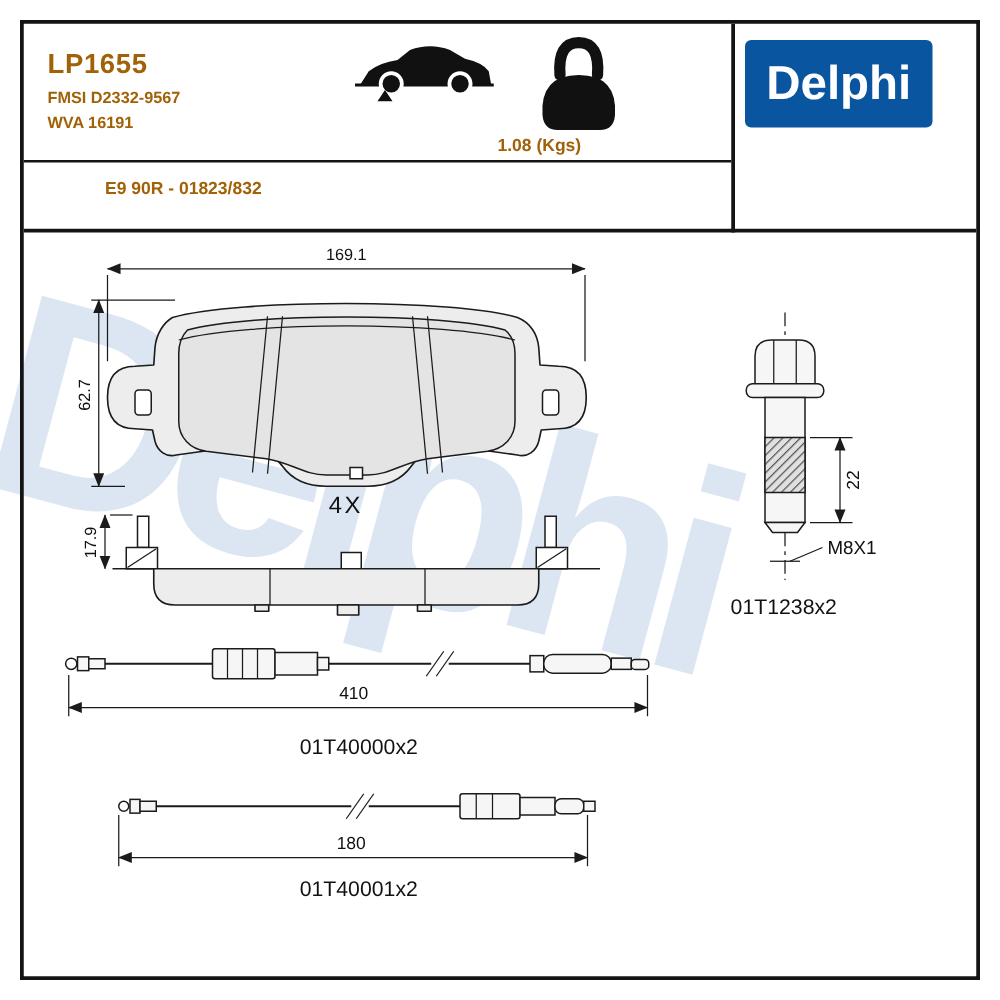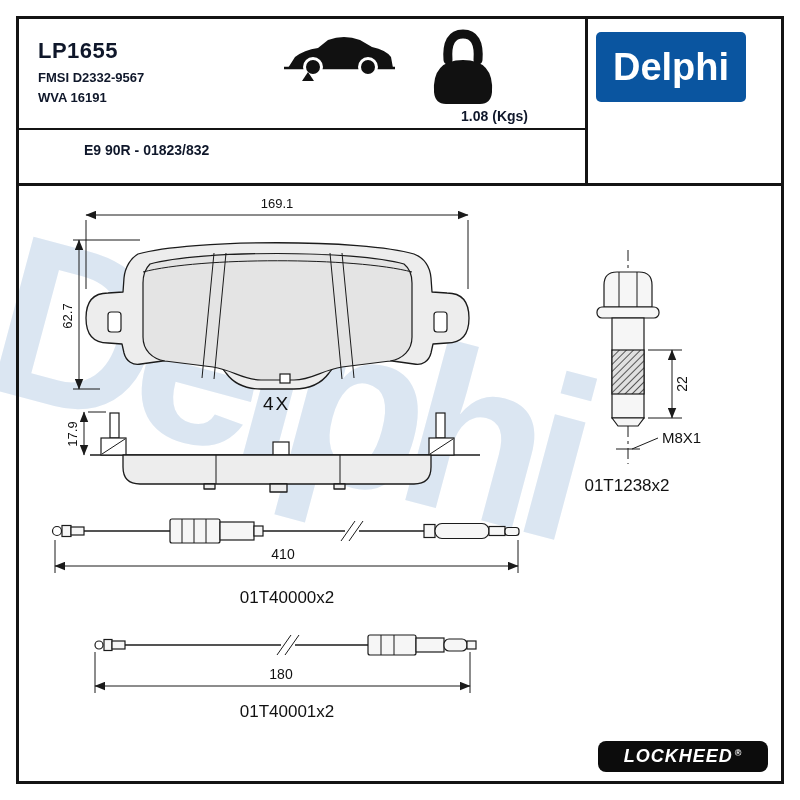--- a/index.html
+++ b/index.html
@@ -2,26 +2,26 @@
 <html><head>
 <meta charset="utf-8">
 <style>
   html,body{margin:0;padding:0;background:#fff;}
   body{width:800px;height:800px;font-family:"Liberation Sans",sans-serif;}
   .page{position:relative;width:800px;height:800px;background:#fff;overflow:hidden;}
   .frame{position:absolute;inset:16px;border:3px solid #141414;z-index:4;pointer-events:none;}
   .hline1{position:absolute;left:19px;top:128px;width:566px;height:2px;background:#141414;z-index:3;}
   .hline2{position:absolute;left:19px;top:183px;width:762px;height:3px;background:#141414;z-index:3;}
   .vline{position:absolute;left:585px;top:19px;width:3px;height:167px;background:#141414;z-index:3;}
-  .hdr{position:absolute;color:#0f172a;font-weight:bold;z-index:3;white-space:nowrap;}
+  .hdr{position:absolute;color:#a16207;font-weight:bold;z-index:3;white-space:nowrap;}
   .t-lp{left:38px;top:38px;font-size:22px;letter-spacing:.5px;}
   .t-fmsi{left:38px;top:70px;font-size:13px;}
   .t-wva{left:38px;top:90px;font-size:13px;}
   .t-appr{left:38px;top:142px;font-size:14px;margin-left:46px;}
-  .t-wgt{left:398px;top:108px;width:130px;text-align:right;font-size:14px;}
+  .t-wgt{left:398px;top:108px;width:130px;text-align:left;font-size:14px;}
   .icon-abs{position:absolute;z-index:3;}
   .delphi-logo{position:absolute;left:596px;top:32px;width:150px;height:70px;background:#0a55a0;
     border-radius:5px;display:flex;align-items:center;justify-content:center;color:#fff;
     font-size:38px;font-weight:bold;z-index:3;}
   .watermark{position:absolute;left:28px;top:198px;font-size:230px;font-weight:bold;line-height:1;
     color:#dbe6f2;letter-spacing:-18px;transform:rotate(15deg);transform-origin:0 0;z-index:1;
     white-space:nowrap;user-select:none;}
   .drawing{position:absolute;left:0;top:0;z-index:2;}
   .lockheed{position:absolute;left:598px;top:741px;width:170px;height:31px;background:#0c0c0c;
     border-radius:8px;display:flex;align-items:center;justify-content:center;color:#fff;
@@ -205,19 +205,15 @@
       <rect class="part" x="444" y="639" width="23" height="12" rx="5"></rect>
       <rect class="part" x="467" y="641" width="9" height="8"></rect>
       <line class="dim" x1="95" y1="652" x2="95" y2="693"></line>
       <line class="dim" x1="470" y1="652" x2="470" y2="693"></line>
       <line class="dim" x1="95" y1="686" x2="470" y2="686" marker-start="url(#arr)" marker-end="url(#arr)"></line>
       <text class="dimtxt2" x="281" y="679" text-anchor="middle">180</text>
       <text class="lbl" x="287" y="717" text-anchor="middle">01T40001x2</text>
     </g>
   </svg>
 
-  <div class="lockheed">
-    <span>LOCKHEED</span>
-      <sup>®</sup>
-  </div>
 
   <div class="frame"></div>
 </div>
 
 </body></html>

